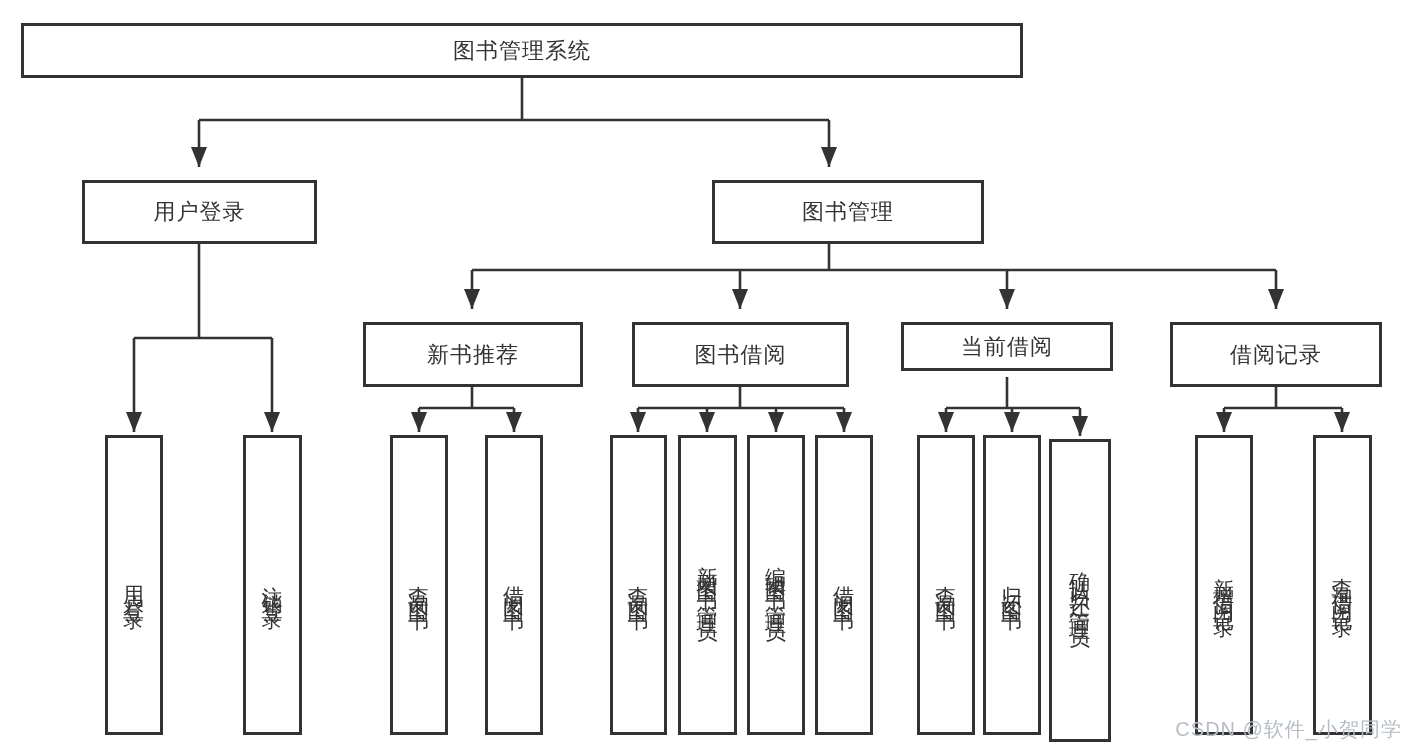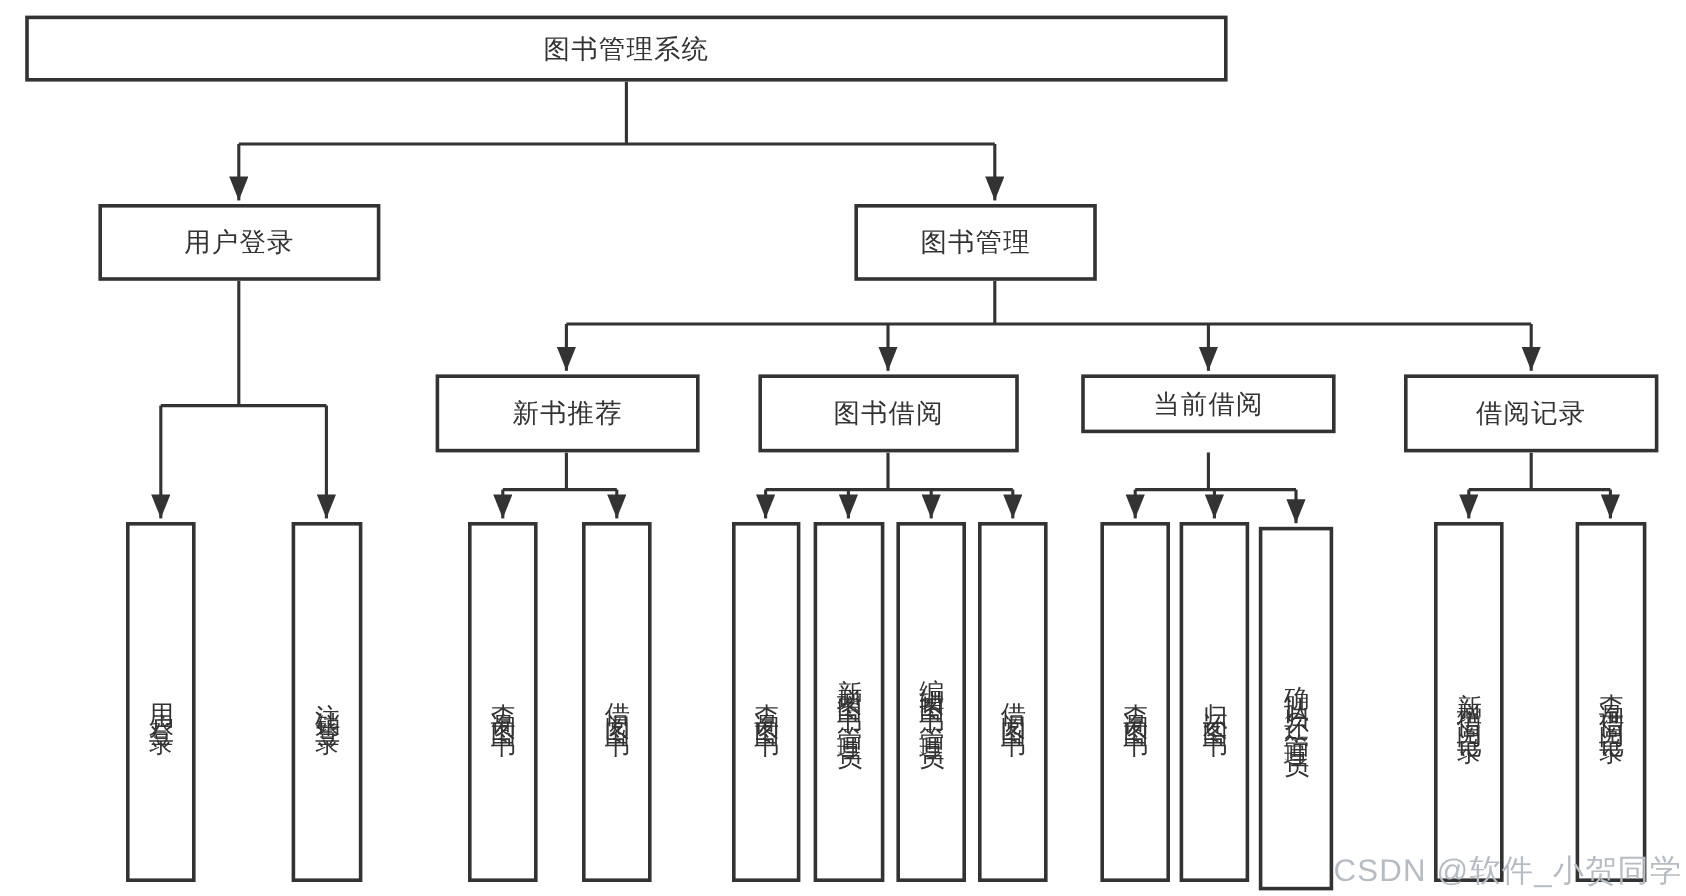--- a/index.html
+++ b/index.html
@@ -8,26 +8,26 @@
     font-family:"Liberation Sans","DejaVu Sans",sans-serif;overflow:hidden;
   }
   .wires{position:absolute;left:0;top:0;pointer-events:none;}
   .wire{stroke:var(--line,#333);stroke-width:2.6;fill:none;}
   .arrowhead{fill:var(--line,#333);}
   .node{
     position:absolute;box-sizing:border-box;background:#fff;
     border:3px solid var(--line,#333);color:var(--text,#333);
     display:flex;align-items:center;justify-content:center;
   }
-  .node.h{font-size:22px;letter-spacing:1px;white-space:nowrap;}
+  .node.h{font-size:22px;letter-spacing:1px;white-space:nowrap;margin-top:10px;}
   .node.v span{
     writing-mode:vertical-rl;font-size:21px;letter-spacing:8px;line-height:1.1;
   }
   .watermark{
-    position:absolute;right:3px;bottom:4px;font-size:26px;letter-spacing:1px;
+    position:absolute;right:3px;bottom:4px;font-size:20px;letter-spacing:1px;
     color:var(--wm,#b6bcc4);white-space:nowrap;z-index:5;
   }
 </style>
 </head>
 <body>
 
 <div class="stage">
 
   <svg class="wires" width="1405" height="747" viewBox="0 0 1405 747">
     <defs>
@@ -70,21 +70,21 @@
     <path class="wire" marker-end="url(#arrow)" d="M1342,408 V432"></path>
   </svg>
 
   <div class="node h" style="left:21px;top:13px;width:1002px;height:55px">
     <span>图书管理系统</span>
   </div>
 
   <div class="node h" style="left:82px;top:170px;width:235px;height:64px">
     <span>用户登录</span>
   </div>
-  <div class="node h" style="left:712px;top:170px;width:202px;height:64px">
+  <div class="node h" style="left:712px;top:170px;width:272px;height:64px">
     <span>图书管理</span>
   </div>
 
   <div class="node h" style="left:632px;top:312px;width:217px;height:65px">
     <span>图书借阅</span>
   </div>
   <div class="node h" style="left:363px;top:312px;width:220px;height:65px">
     <span>新书推荐</span>
   </div>
   <div class="node h" style="left:901px;top:312px;width:212px;height:49px">

